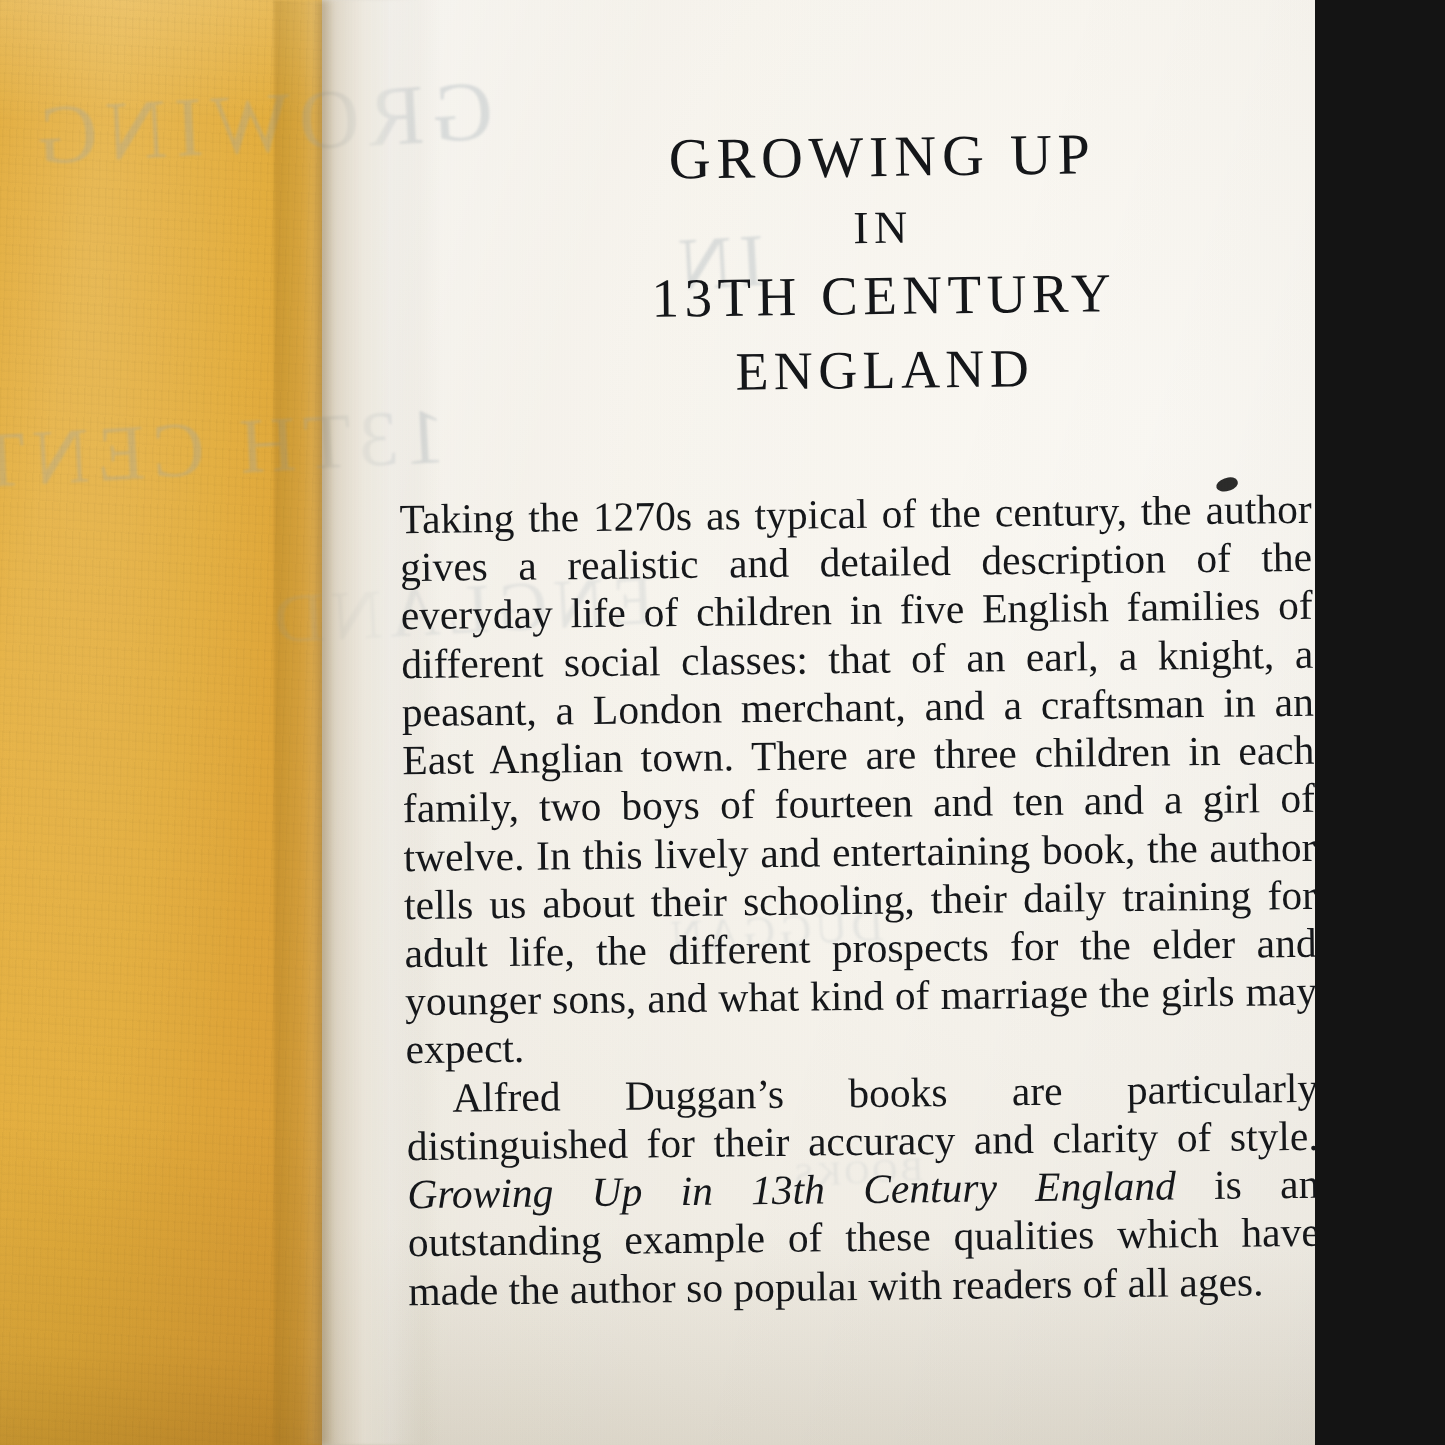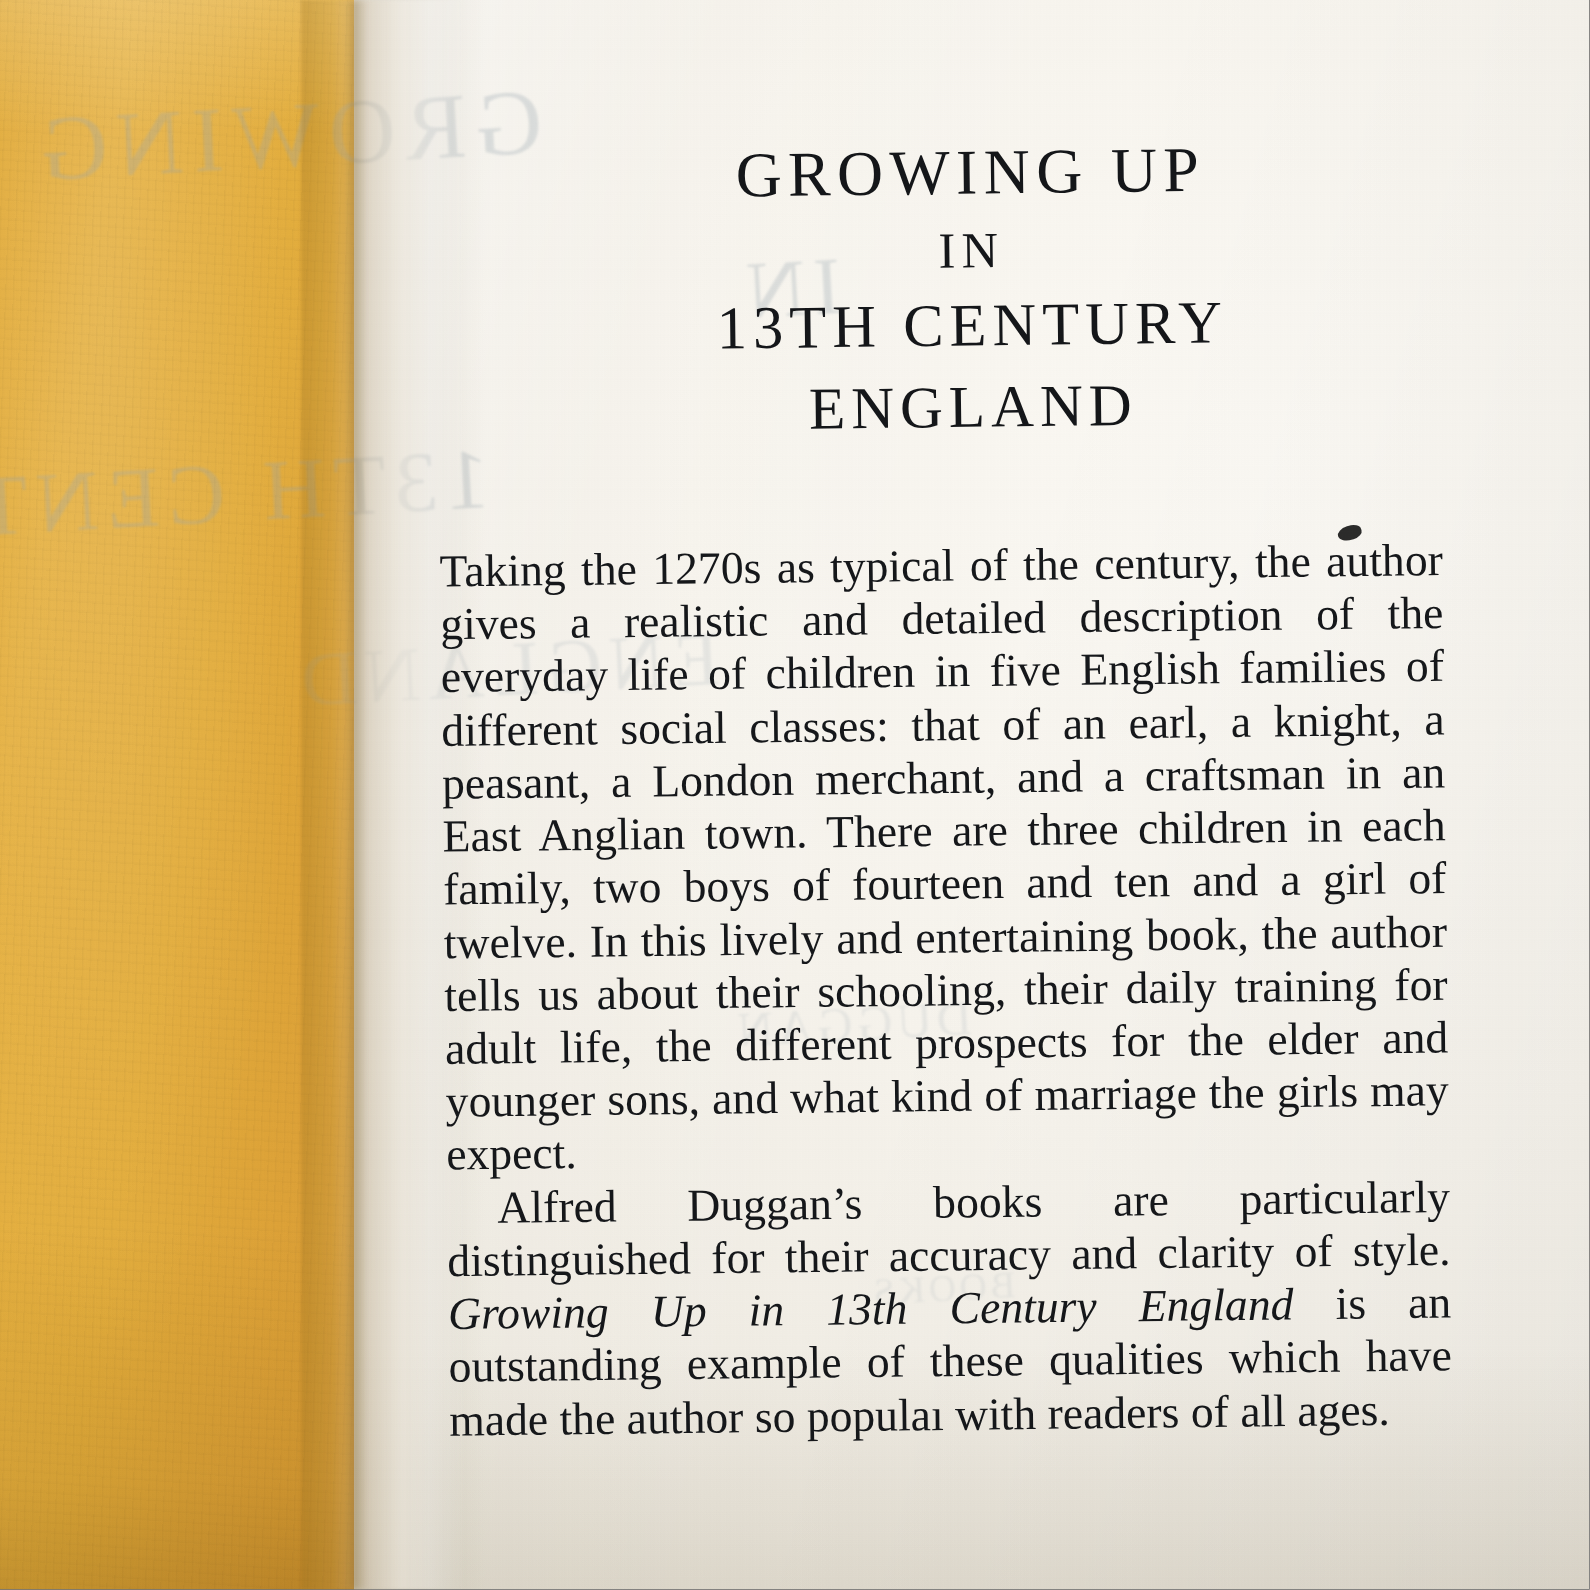--- a/index.html
+++ b/index.html
@@ -2,21 +2,21 @@
 <html><head>
 <meta charset="utf-8">
 <style>
   html, body {
     margin: 0;
     padding: 0;
     background: #141414;
   }
   #page {
     position: relative;
-    width: 1445px;
+    width: 1315px;
     height: 1445px;
     overflow: hidden;
     font-family: "Liberation Serif", serif;
     background: #f3f0ea;
   }
 
   
   .left-board {
     position: absolute;
     left: 0;

